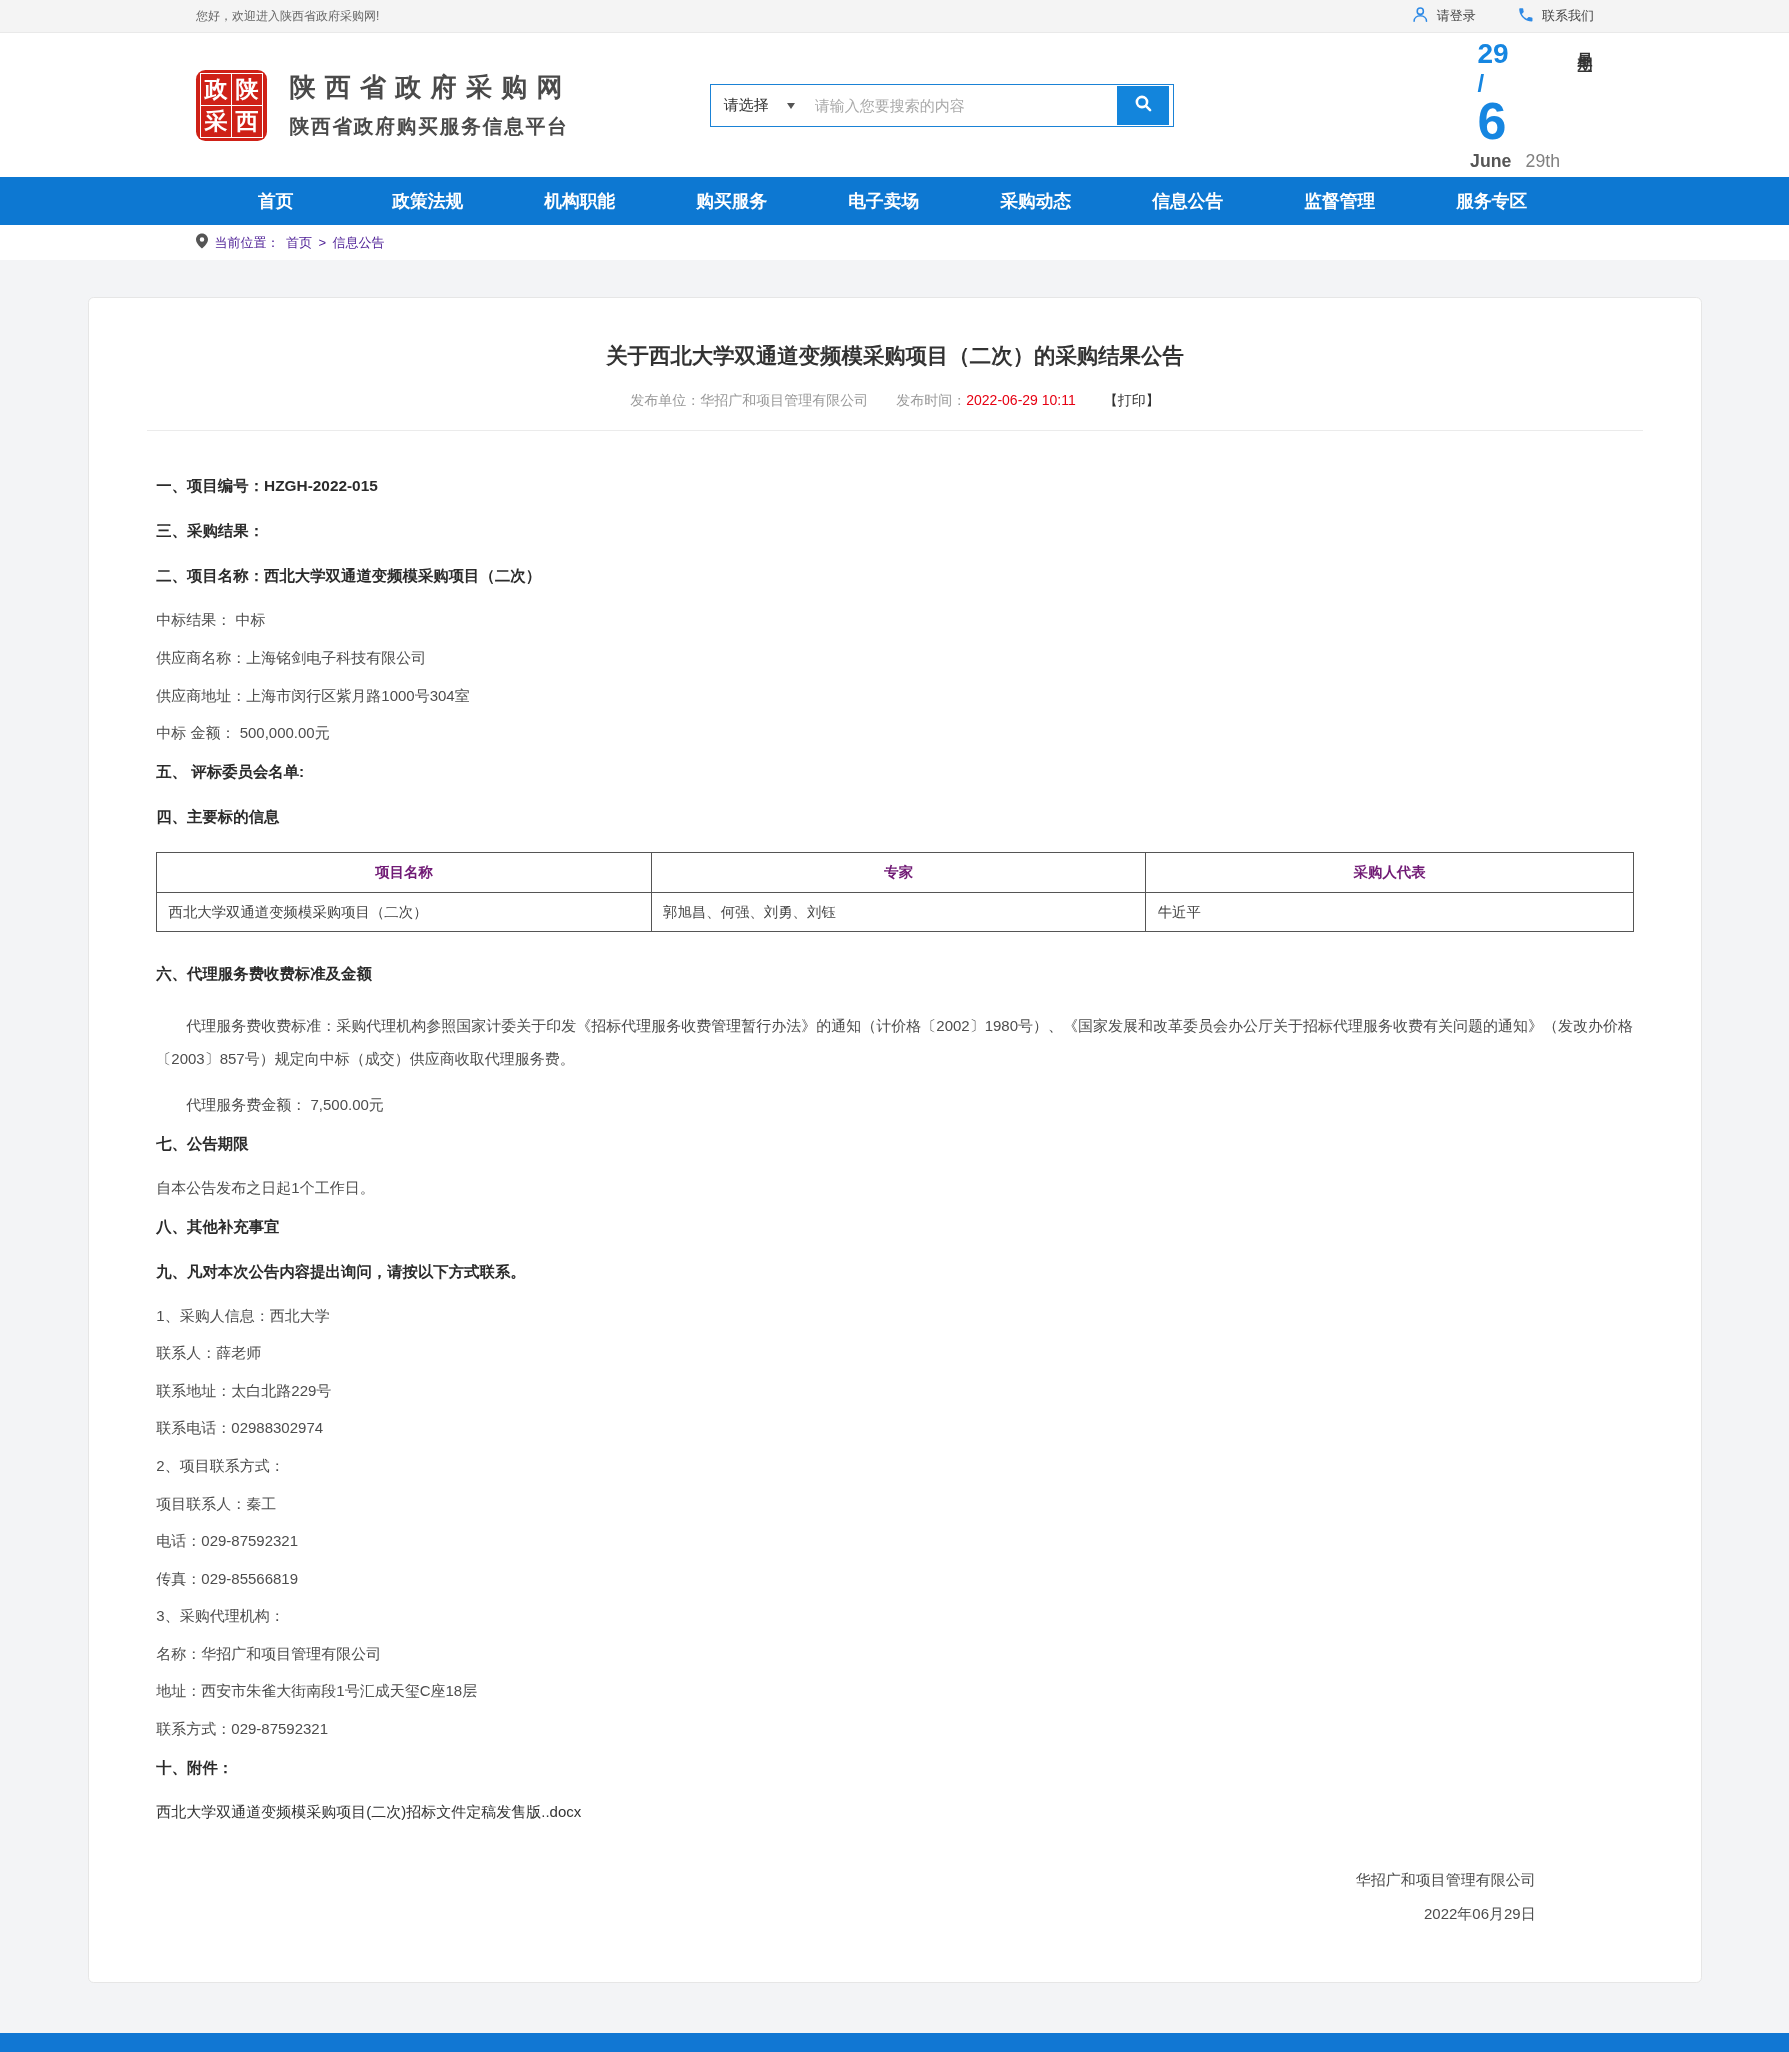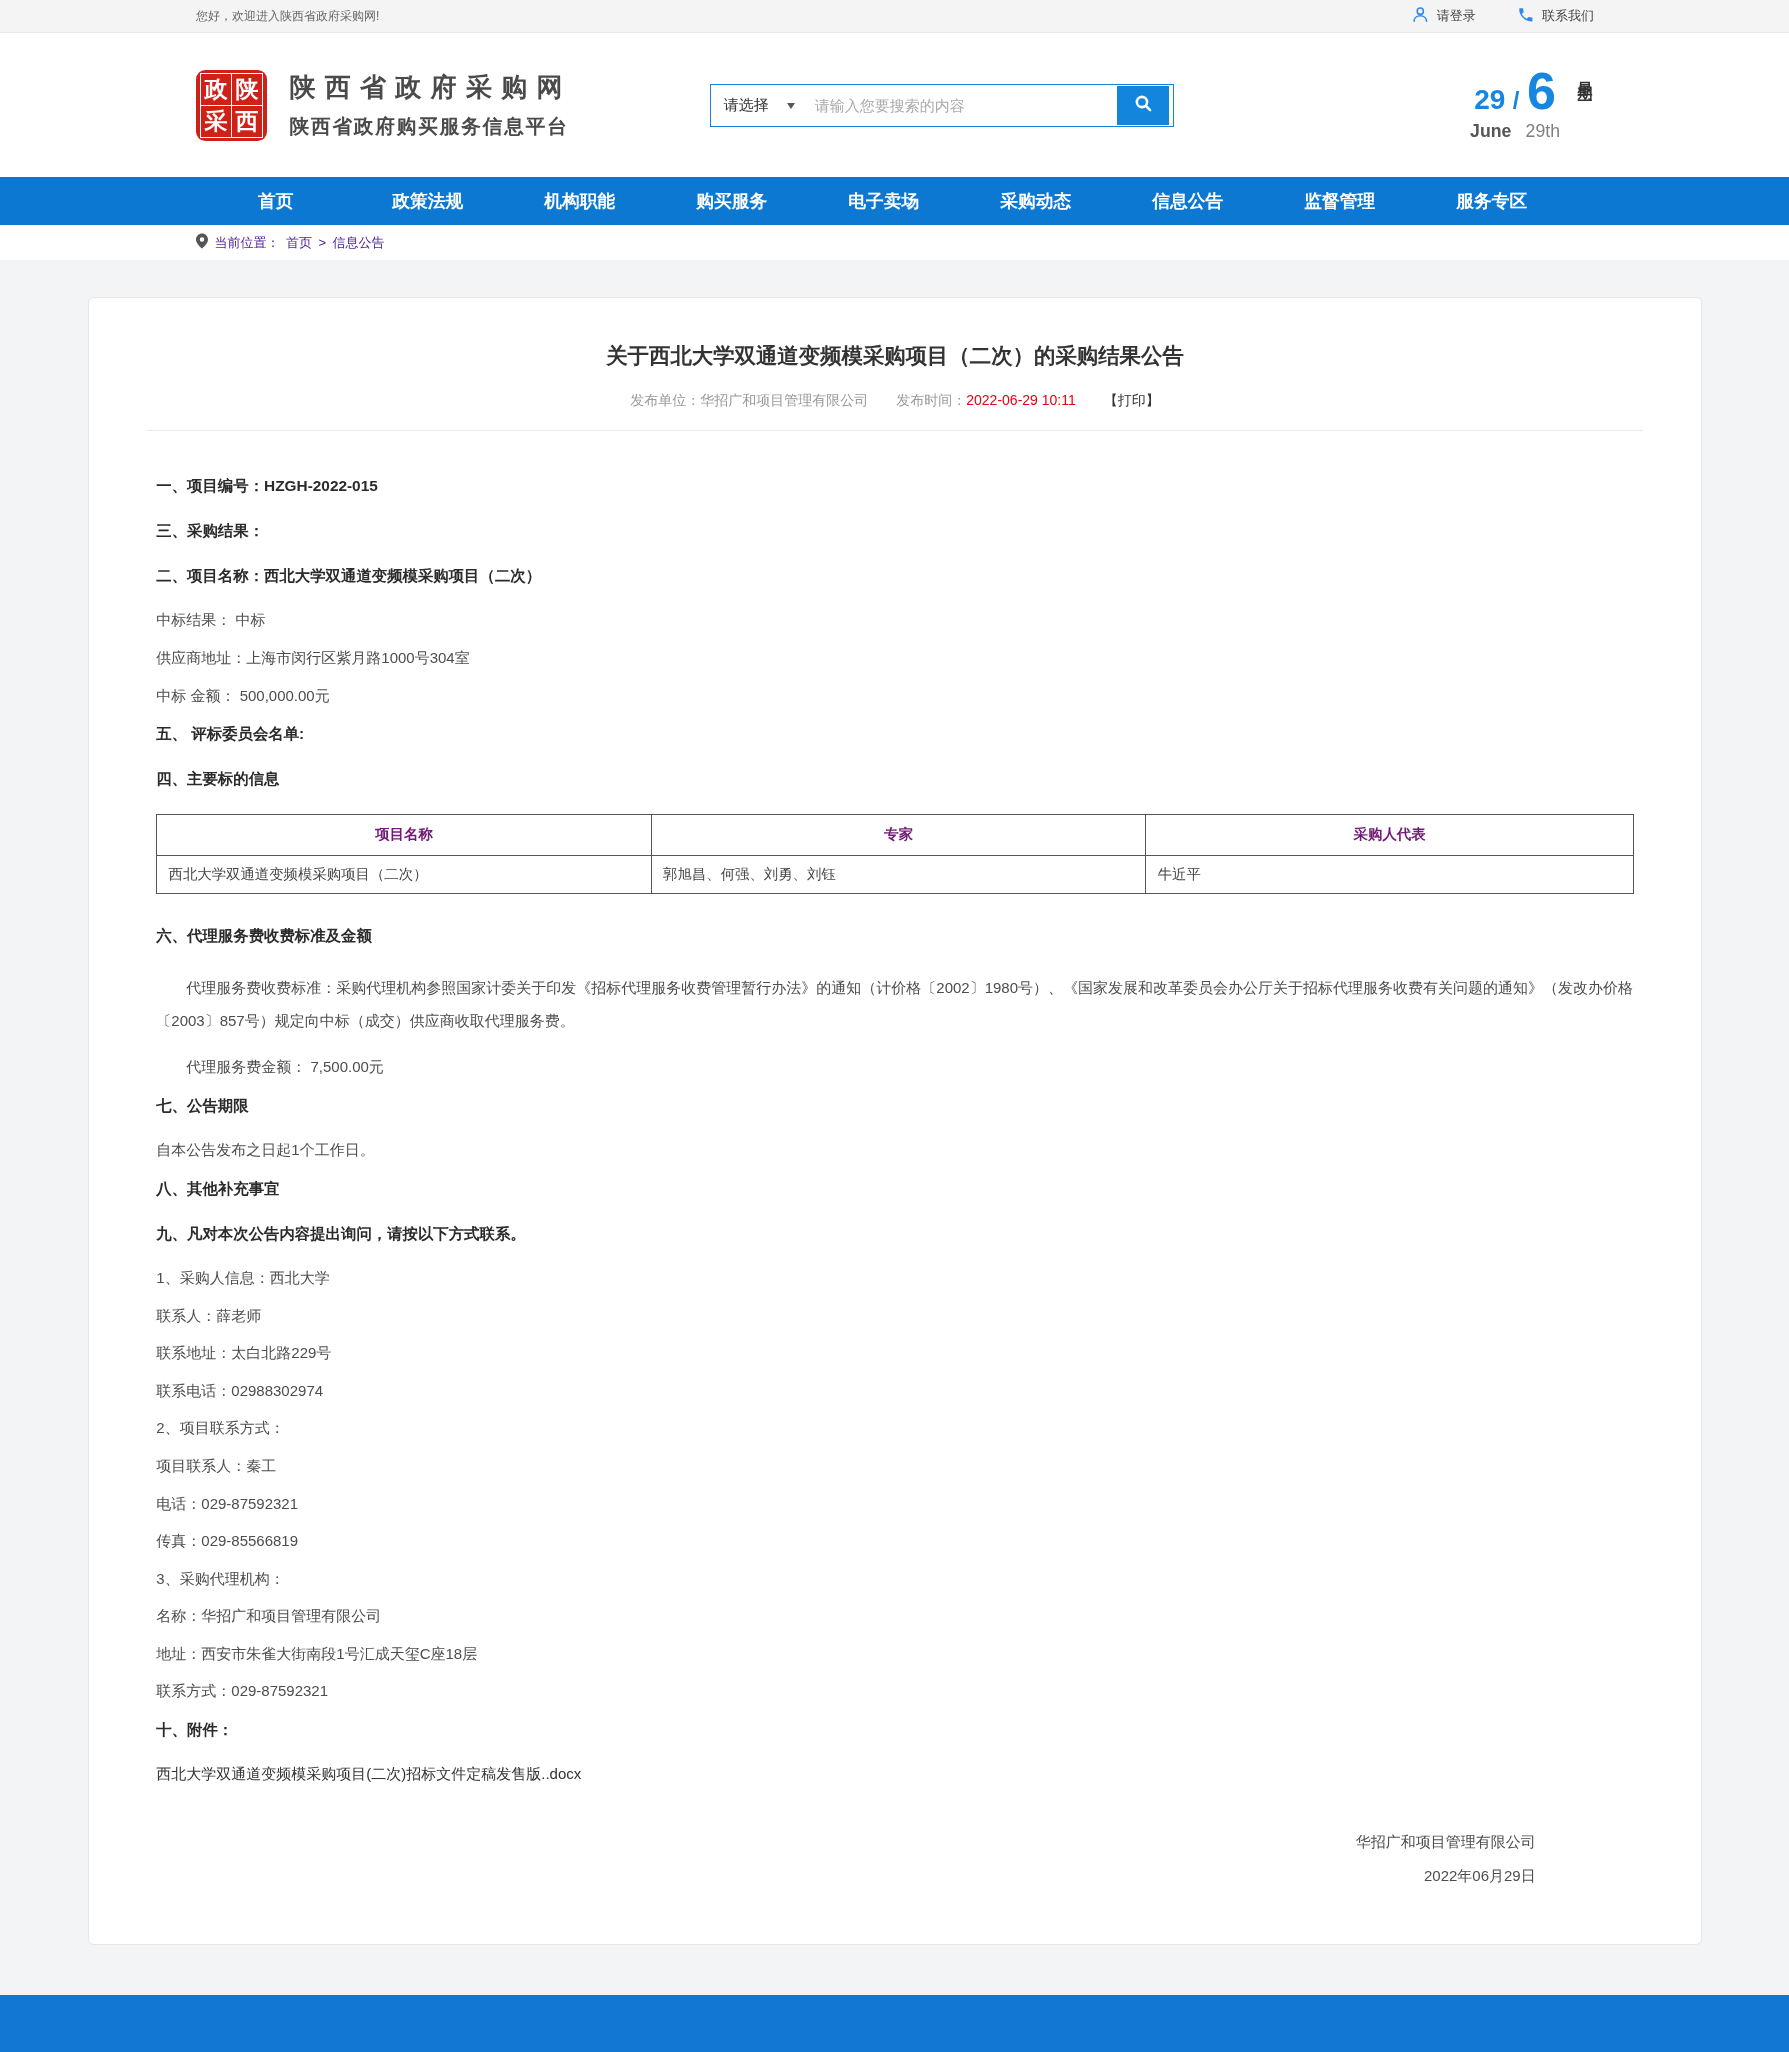--- a/index.html
+++ b/index.html
@@ -27,21 +27,21 @@
   .search { margin-left:138px; width:464px; height:43px; border:1.9px solid #1a82d6; background:#fff;
             display:flex; align-items:center; }
   .search-select { width:104px; padding-left:13px; display:flex; align-items:center; gap:18.6px;
                    font-size:15px; color:#333; cursor:pointer; flex:none; }
   .caret { width:0; height:0; border:4.7px solid transparent; border-top:6.5px solid #555; margin-top:5.6px; }
   .search input { flex:1; border:none; outline:none; font-size:15px; color:#333; height:100%; min-width:0; }
   .search input::placeholder { color:#aaa; }
   .search-btn { width:52px; height:39px; background:#1385dc; border:none; cursor:pointer; flex:none;
                 display:flex; align-items:center; justify-content:center; margin-right:3.7px; }
   .datebox { margin-left:auto; display:flex; align-items:flex-start; gap:15px; }
-  .date-num { display:flex; align-items:baseline; justify-content:center; color:#1686e1; font-weight:bold; }
+  .date-num { display:flex; align-items:baseline; justify-content:center; color:#1686e1; font-weight:bold;flex-direction:column; }
   .d-day { font-size:28px; } .d-slash { font-size:24px; margin:0 7.5px; } .d-month { font-size:52px; line-height:0.9; }
   .date-en { font-size:17.7px; margin-top:5.6px; text-align:left; }
   .d-june { font-weight:bold; color:#555; } .d-ord { color:#808080; margin-left:9.3px; }
   .weekday { writing-mode:vertical-rl; text-orientation:upright; font-size:15px; font-weight:bold;
              color:#333; letter-spacing:3.7px; height:73px; margin-top:1.9px; }
 
   
   .nav { height:48px; background:#0d78d2; }
   .nav ul { list-style:none; display:flex; height:100%; padding-left:3.7px; }
   .nav li { width:152px; text-align:center; line-height:48px; color:#fff; font-size:17.7px; font-weight:bold; cursor:pointer; }
@@ -190,20 +190,21 @@
         <span>发布时间：</span><span class="time">2022-06-29 10:11</span><span class="gap"></span>
         <span class="print">【打印】</span>
       </div>
       <div class="divider"></div>
 
       <div class="body">
         <p class="sec">一、项目编号：HZGH-2022-015</p>
         <p class="sec">三、采购结果：</p>
         <p class="sec">二、项目名称：西北大学双通道变频模采购项目（二次）</p>
         <p class="line">中标结果： 中标</p>
+        <p class="line">供应商名称：上海铭剑电子科技有限公司</p>
         <p class="line">供应商地址：上海市闵行区紫月路1000号304室</p>
         <p class="line">中标 金额：  500,000.00元</p>
         <p class="sec">五、 评标委员会名单:</p>
         <p class="sec">四、主要标的信息</p>
 
         <table class="committee">
           <colgroup>
               <col class="c1">
               <col class="c2">
               <col class="c3">

